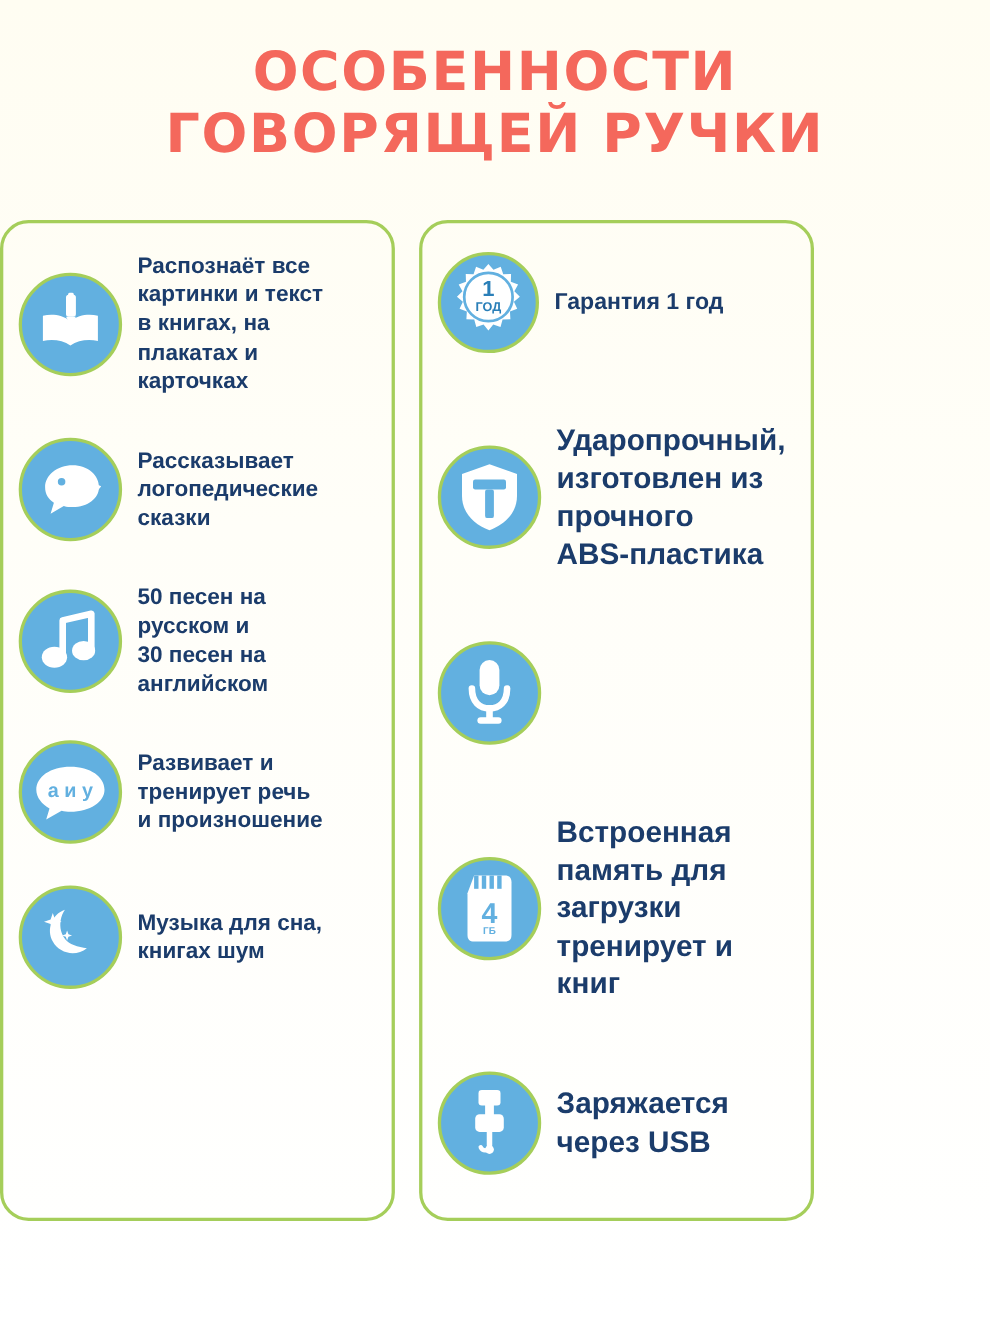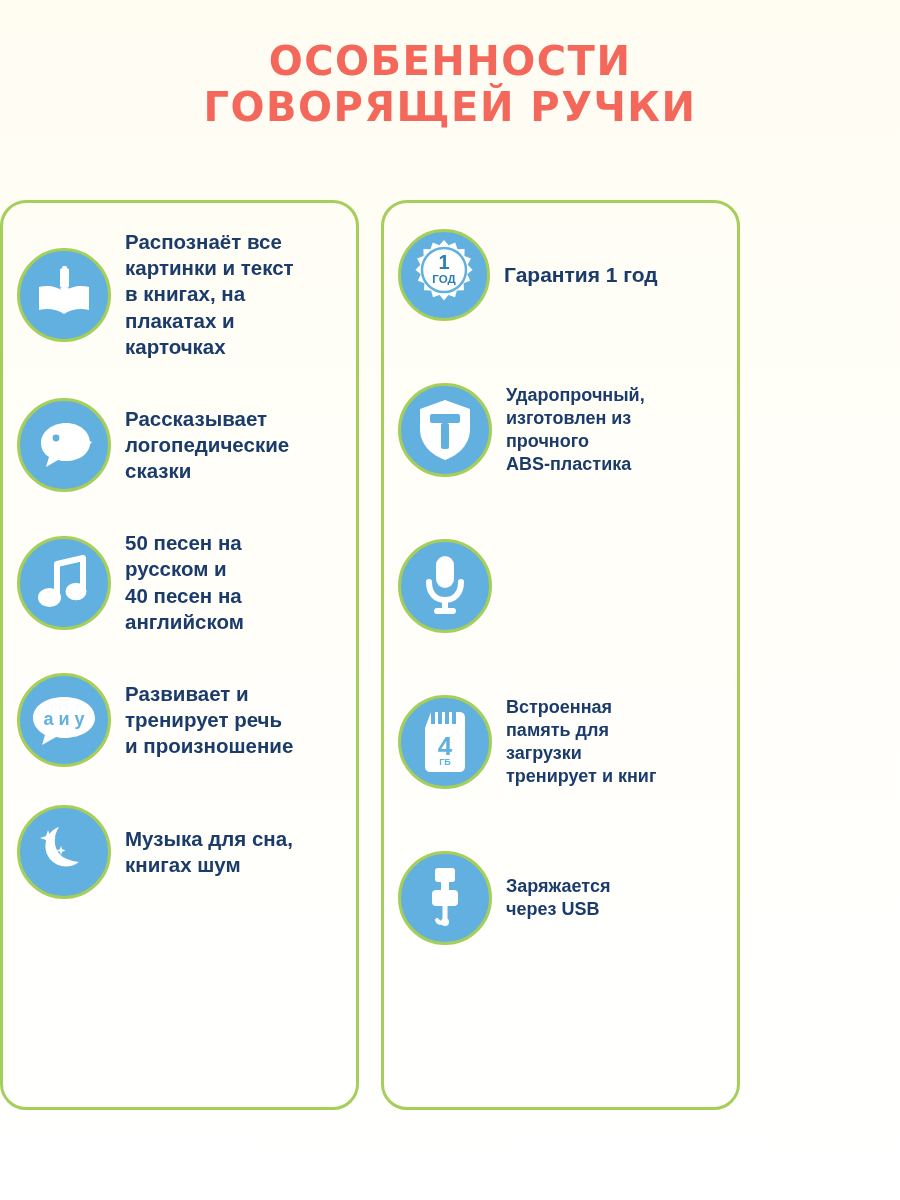--- a/index.html
+++ b/index.html
@@ -21,21 +21,21 @@
     background: linear-gradient(180deg, #fffdf2 0%, #fffef8 40%, #ffffff 100%);
     box-sizing: border-box;
   }
 
   
   .title {
     text-align: center;
     padding-top: 38px;
     color: #f4685c;
     font-weight: bold;
-    font-size: 40px;
+    font-size: 49px;
     line-height: 1.15;
     letter-spacing: 1.5px;
     text-transform: uppercase;
     font-family: "DejaVu Sans", sans-serif;
   }
   .title .line {
     display: block;
     white-space: nowrap;
   }
 
@@ -90,21 +90,21 @@
   .icon-badge svg { display: block; }
 
   .feature-text {
     color: #1b3c6b;
     font-size: 20.5px;
     font-weight: bold;
     line-height: 1.28;
     font-family: "Liberation Sans", sans-serif;
     white-space: pre-line;
   }
-  .col-right .feature-text { font-size: 18px; }
+  .col-right .feature-text { font-size: 27px; }
   .feature.warranty .feature-text { font-weight: bold; font-size: 21px; }
 
   
   .badge-sm { width: 92px; height: 92px; }
 </style>
 </head>
 <body>
 
 <div class="page">
 
@@ -149,21 +149,21 @@
       <div class="feature">
         <div class="icon-badge">
           <svg width="54" height="62" viewBox="0 0 54 62">
             <path d="M20 44 L20 12 L46 6 L46 38" fill="none" stroke="#ffffff" stroke-width="6" stroke-linecap="round" stroke-linejoin="round"></path>
             <ellipse cx="12.5" cy="45.5" rx="11.5" ry="9.5" fill="#ffffff"></ellipse>
             <ellipse cx="39" cy="39.5" rx="10.5" ry="8.8" fill="#ffffff"></ellipse>
           </svg>
         </div>
         <div class="feature-text">50 песен на
 русском и
-40 песен на
+30 песен на
 английском</div>
       </div>
 
       <div class="feature">
         <div class="icon-badge">
           <svg width="70" height="54" viewBox="0 0 70 54">
             <path d="M35 4 C17 4, 4 13, 4 25 C4 32, 9 38, 16 42 L13 52 L27 44 C29.5 44.5, 32 45, 35 45 C53 45, 66 36, 66 25 C66 13, 53 4, 35 4 Z" fill="#ffffff"></path>
             <text x="35" y="32" text-anchor="middle" font-family="Liberation Sans, sans-serif" font-size="18" font-weight="bold" fill="#62b0e0">а и у</text>
           </svg>
         </div>

